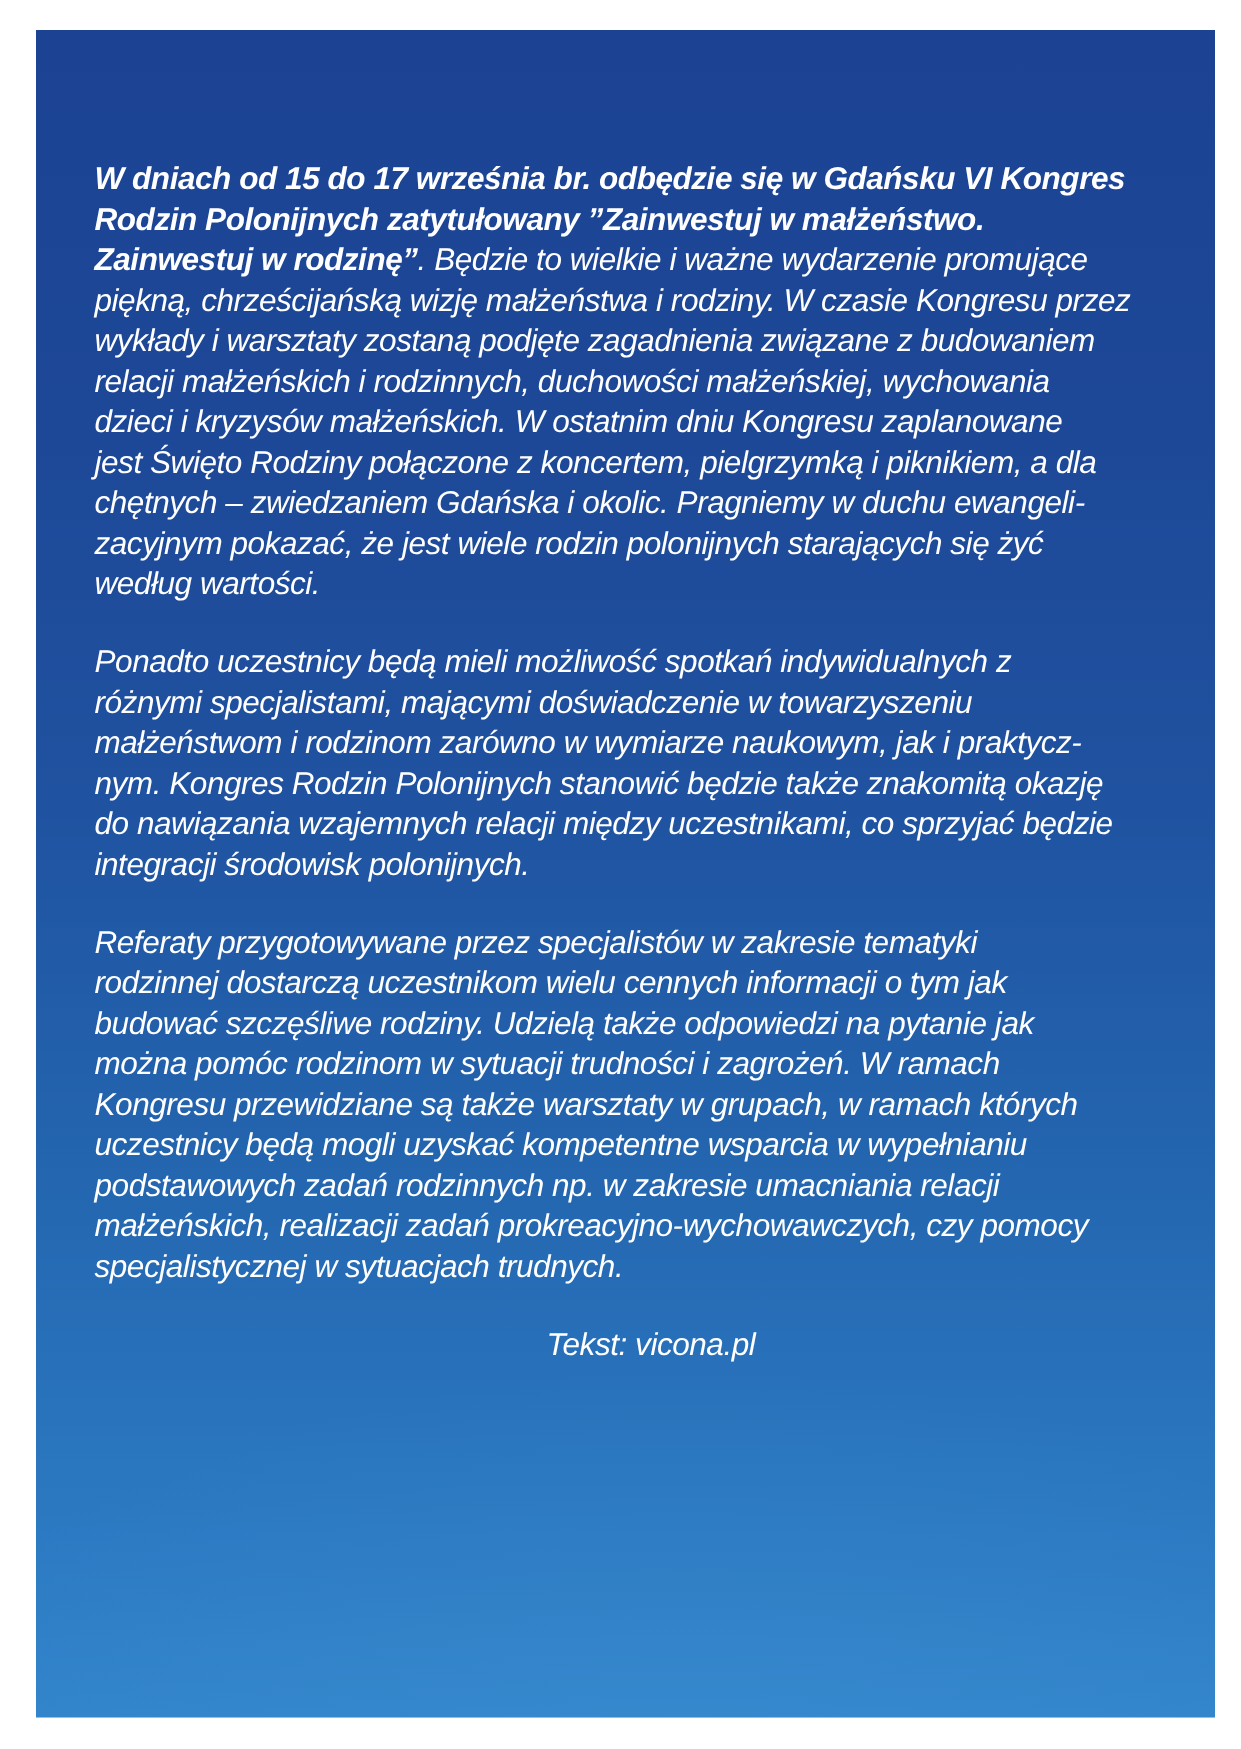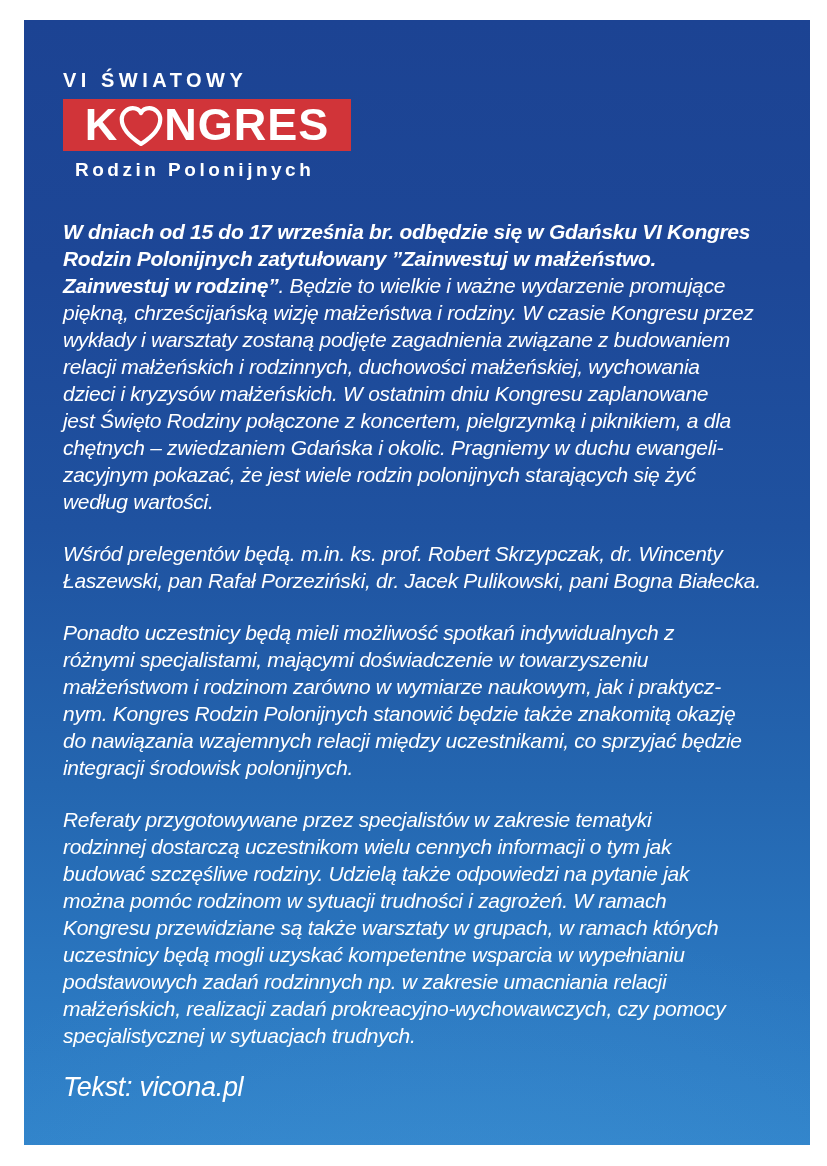--- a/index.html
+++ b/index.html
@@ -72,61 +72,45 @@
   }
   .para {
     margin: 0 0 25px 0;
     white-space: pre-line;
   }
   .bold-lead {
     font-weight: 700;
   }
   .credit {
     color: #ffffff;
-    font-size: 27px;
+    font-size: 21px;
     line-height: 27px;
+    text-align: center;
   }
 </style>
 </head>
 <body>
 
 <div class="panel">
 
-  <div>
-    <div class="logo-top">VI ŚWIATOWY</div>
-
-    <div class="logo-band">
-      <span>K</span>
-      <span class="heart">
-        <svg width="44" height="41" viewBox="0 0 48 44" xmlns="http://www.w3.org/2000/svg">
-          <path d="M24 41 C10 32 3 24 3 14 C3 7.4 8.4 2 15 2 C19 2 22.5 4.2 24 7.4 C25.5 4.2 29 2 33 2 C39.6 2 45 7.4 45 14 C45 24 38 32 24 41 Z" fill="none" stroke="#ffffff" stroke-width="4.6" stroke-linejoin="round"></path>
-        </svg>
-      </span>
-      <span>NGRES</span>
-    </div>
-
-    <div class="logo-sub">Rodzin Polonijnych</div>
-  </div>
 
   <div class="content">
 
     <p class="para"><span class="bold-lead">W dniach od 15 do 17 września br. odbędzie się w Gdańsku VI Kongres
 Rodzin Polonijnych zatytułowany ”Zainwestuj w małżeństwo.
 Zainwestuj w rodzinę”</span><span>. Będzie to wielkie i ważne wydarzenie promujące
 piękną, chrześcijańską wizję małżeństwa i rodziny. W czasie Kongresu przez
 wykłady i warsztaty zostaną podjęte zagadnienia związane z budowaniem
 relacji małżeńskich i rodzinnych, duchowości małżeńskiej, wychowania
 dzieci i kryzysów małżeńskich. W ostatnim dniu Kongresu zaplanowane
 jest Święto Rodziny połączone z koncertem, pielgrzymką i piknikiem, a dla
 chętnych – zwiedzaniem Gdańska i okolic. Pragniemy w duchu ewangeli-
 zacyjnym pokazać, że jest wiele rodzin polonijnych starających się żyć
 według wartości.</span></p>
 
-    <p class="para">Wśród prelegentów będą. m.in. ks. prof. Robert Skrzypczak, dr. Wincenty
-Łaszewski, pan Rafał Porzeziński, dr. Jacek Pulikowski, pani Bogna Białecka.</p>
 
     <p class="para">Ponadto uczestnicy będą mieli możliwość spotkań indywidualnych z
 różnymi specjalistami, mającymi doświadczenie w towarzyszeniu
 małżeństwom i rodzinom zarówno w wymiarze naukowym, jak i praktycz-
 nym. Kongres Rodzin Polonijnych stanowić będzie także znakomitą okazję
 do nawiązania wzajemnych relacji między uczestnikami, co sprzyjać będzie
 integracji środowisk polonijnych.</p>
 
     <p class="para">Referaty przygotowywane przez specjalistów w zakresie tematyki
 rodzinnej dostarczą uczestnikom wielu cennych informacji o tym jak

